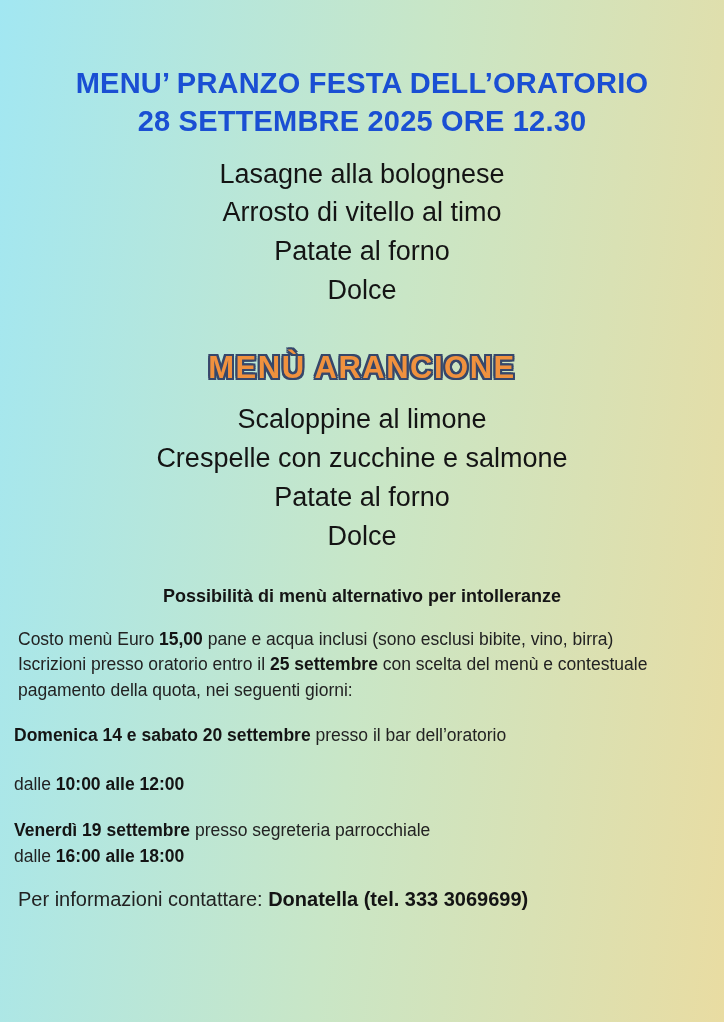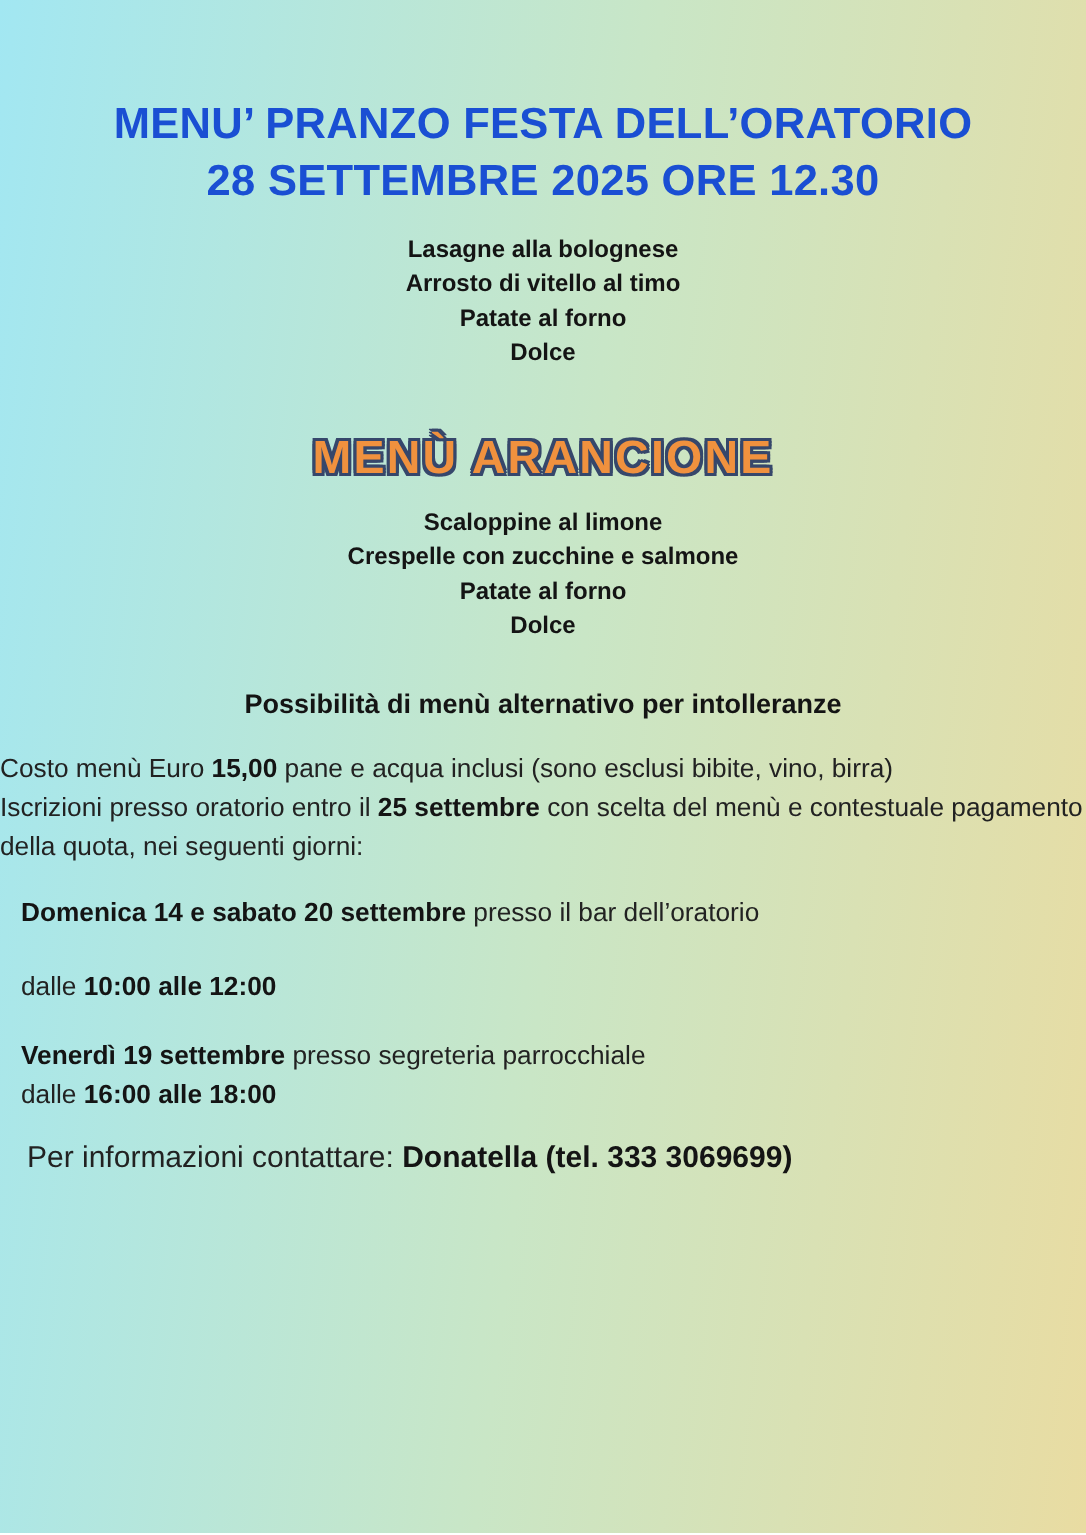--- a/index.html
+++ b/index.html
@@ -34,34 +34,34 @@
       -2px  0   0 #36476b,  2px  0   0 #36476b,
        0   -2px 0 #36476b,  0    2px 0 #36476b;
   }
   .menu-heading.giallo { margin-top: 62px; }
   .menu-heading.arancione { margin-top: 40px; }
   .menu-items {
     list-style: none;
     margin: 14px 0 0;
     padding: 0;
     text-align: center;
-    font-size: 16px;
-    font-weight: bold;
+    font-size: 27px;
+    font-weight: normal;
     line-height: 1.44;
     color: #141414;
   }
   .allergy {
     margin: 30px 14px 0;
     text-align: center;
     font-weight: bold;
     font-size: 18px;
     color: #141414;
   }
   .body-text {
-    margin: 20px 0 0;
+    margin: 20px 18px 0;
     font-size: 17.5px;
     line-height: 1.48;
     color: #222222;
   }
   .body-text b, .sched b, .contact b { color: #141414; }
   .sched {
     margin: 19px 14px 0;
     font-size: 17.5px;
     line-height: 1.48;
     color: #222222;

